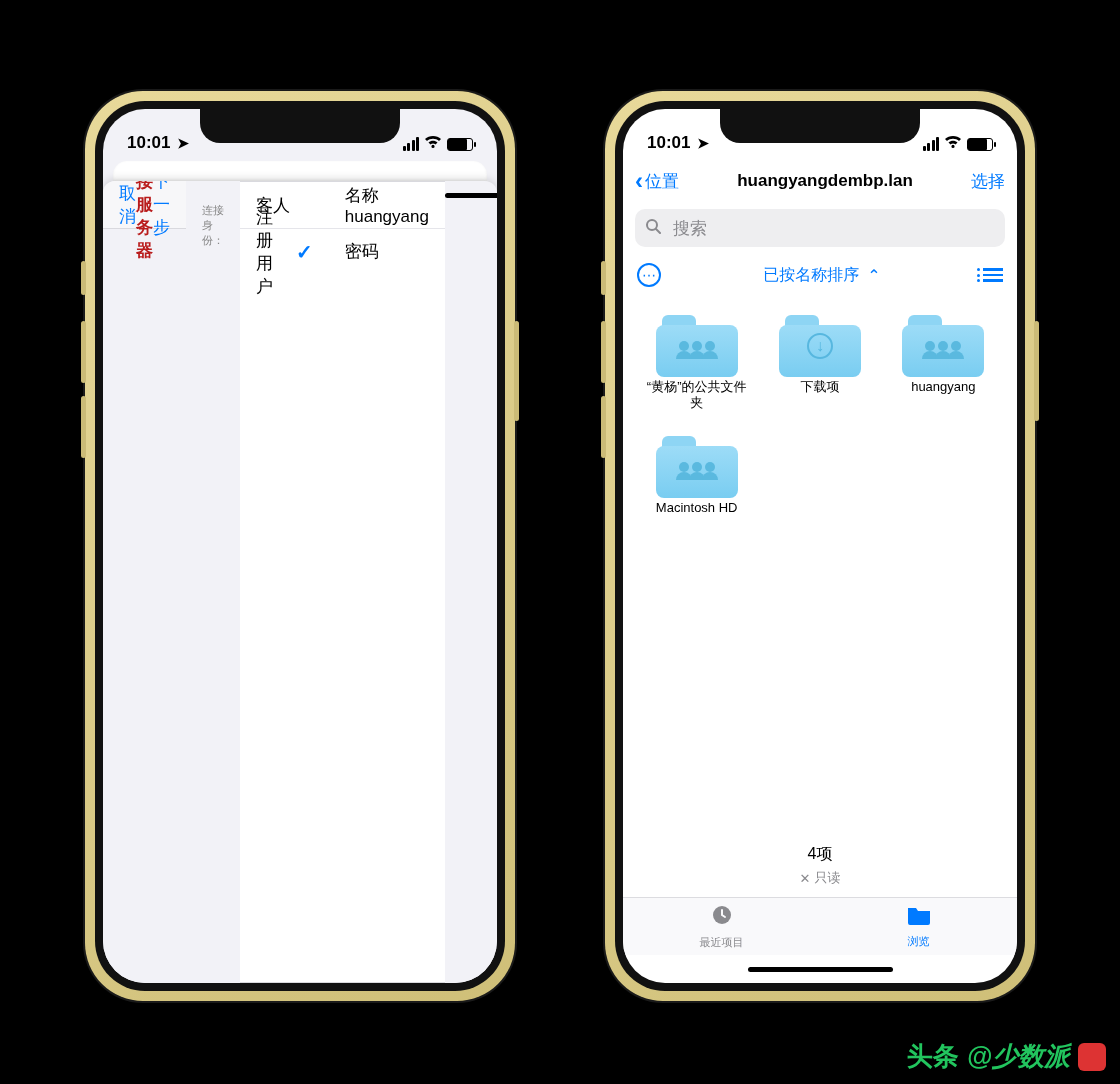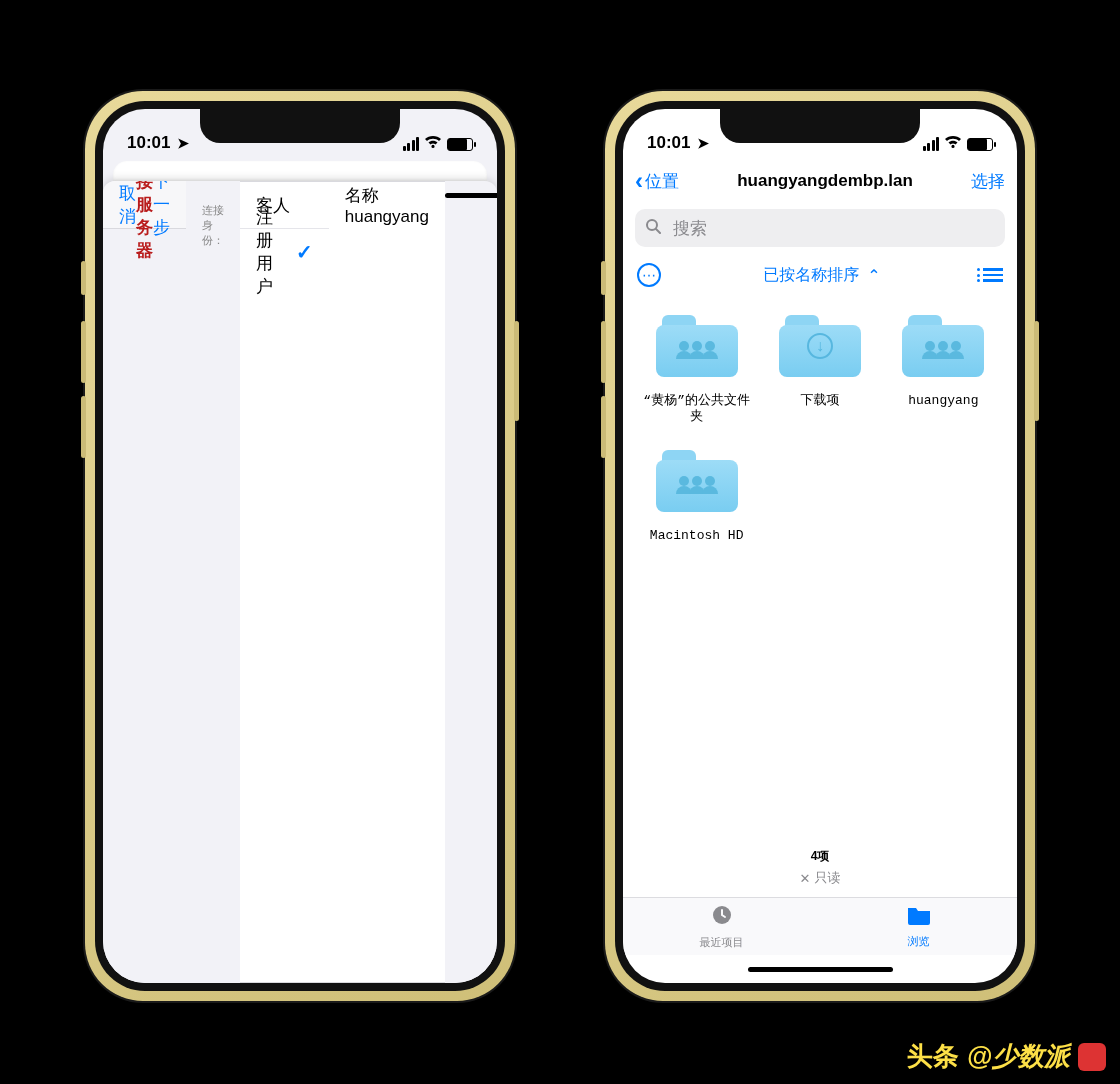--- a/index.html
+++ b/index.html
@@ -112,21 +112,21 @@
   .sortrow .mid{ display:flex; align-items:center; gap:8px;}
   .circled{ width:24px;height:24px;border:2px solid #007aff;border-radius:50%;display:flex;align-items:center;justify-content:center;font-size:14px;color:#007aff;}
   .listlines{ display:flex; flex-direction:column; gap:3px;}
   .listlines i{ width:20px; height:2.5px; background:#007aff; display:block; position:relative;}
   .listlines i::before{content:"";position:absolute;left:-6px;top:0;width:3px;height:3px;background:#007aff;border-radius:50%;}
   .folders {
     display:grid; grid-template-columns:repeat(3,1fr);
     gap:24px 12px; padding:16px 18px;
   }
   .folder { text-align:center; font-size:13px; color:#000; }
-  .folder .fname{ margin-top:16px; line-height:1.25; word-break:break-all;font-family:Liberation Mono, monospace;}
+  .folder .fname{ margin-top:2px; line-height:1.25; word-break:break-all;}
   .folder-icon {
     width:82px; height:62px; margin:0 auto; position:relative;
   }
   .folder-icon .back{
     position:absolute; top:0; left:6px; width:34px; height:14px;
     background:#8ed5f4; border-radius:6px 6px 0 0;
   }
   .folder-icon .body{
     position:absolute; bottom:0; left:0; width:100%; height:52px;
     background:linear-gradient(#9ddcf7,#79cdf1); border-radius:8px;
@@ -134,31 +134,31 @@
   .folder-icon .glyph{
     position:absolute; inset:0; display:flex; align-items:center; justify-content:center;
     color:#57b7df; font-size:26px;
   }
   .people{ display:flex; gap:3px;}
   .people span{width:10px;height:10px;background:#5ab9df;border-radius:50%;position:relative;}
   .people span::after{content:"";position:absolute;top:10px;left:-3px;width:16px;height:8px;background:#5ab9df;border-radius:8px 8px 0 0;}
   .dl-circ{width:26px;height:26px;border:2.5px solid #57b7df;border-radius:50%;display:flex;align-items:center;justify-content:center;}
   .dl-circ span{font-size:16px;color:#57b7df;}
   .summary { text-align:center; padding:18px 0 10px;}
-  .summary .count{ font-weight:700; font-size:12px;}
+  .summary .count{ font-weight:400; font-size:16px;}
   .summary .ro{ color:#8a8a8e; font-size:13px; margin-top:4px; display:flex; align-items:center; justify-content:center; gap:4px;}
   .tabbar {
     height:58px; border-top:1px solid #dcdce0; background:#f9f9fb;
     display:flex;
   }
   .tab{ flex:1; display:flex; flex-direction:column; align-items:center; justify-content:center; gap:2px; font-size:11px; color:#8a8a8e;}
   .tab.active{ color:#007aff;}
   .tab .ic{ font-size:22px;}
   
-  .wm{ position:absolute; right:14px; bottom:10px; color:#fde047; font-size:26px; font-weight:700; display:flex; align-items:center; gap:8px; text-shadow:0 1px 3px #000;}
+  .wm{ position:absolute; right:14px; bottom:10px; color:#22c55e; font-size:26px; font-weight:700; display:flex; align-items:center; gap:8px; text-shadow:0 1px 3px #000;}
   .wm .auth{ font-style:italic; font-weight:600;}
   .wm .logo{ width:28px;height:28px;border-radius:6px;background:#d33; display:inline-block;}
 </style>
 </head>
 <body>
 
 <div class="stage">
 
   <div class="phone left">
     <span class="btnside v1"></span>
@@ -208,20 +208,24 @@
             <span class="check">✓</span>
           </div>
         </div>
 
         <div style="height:30px"></div>
 
         <div class="cell-group">
           <div class="cell kv">
             <span><span class="k">名称</span>
             <span class="v">huangyang</span></span>
+          </div>
+          <div class="cell kv">
+            <span><span class="k">密码</span>
+            <span class="v"></span></span>
           </div>
         </div>
 
         <div style="flex:1"></div>
         <div class="homebar">
               <i></i>
             </div>
       </div>
     </div>
       </div>

